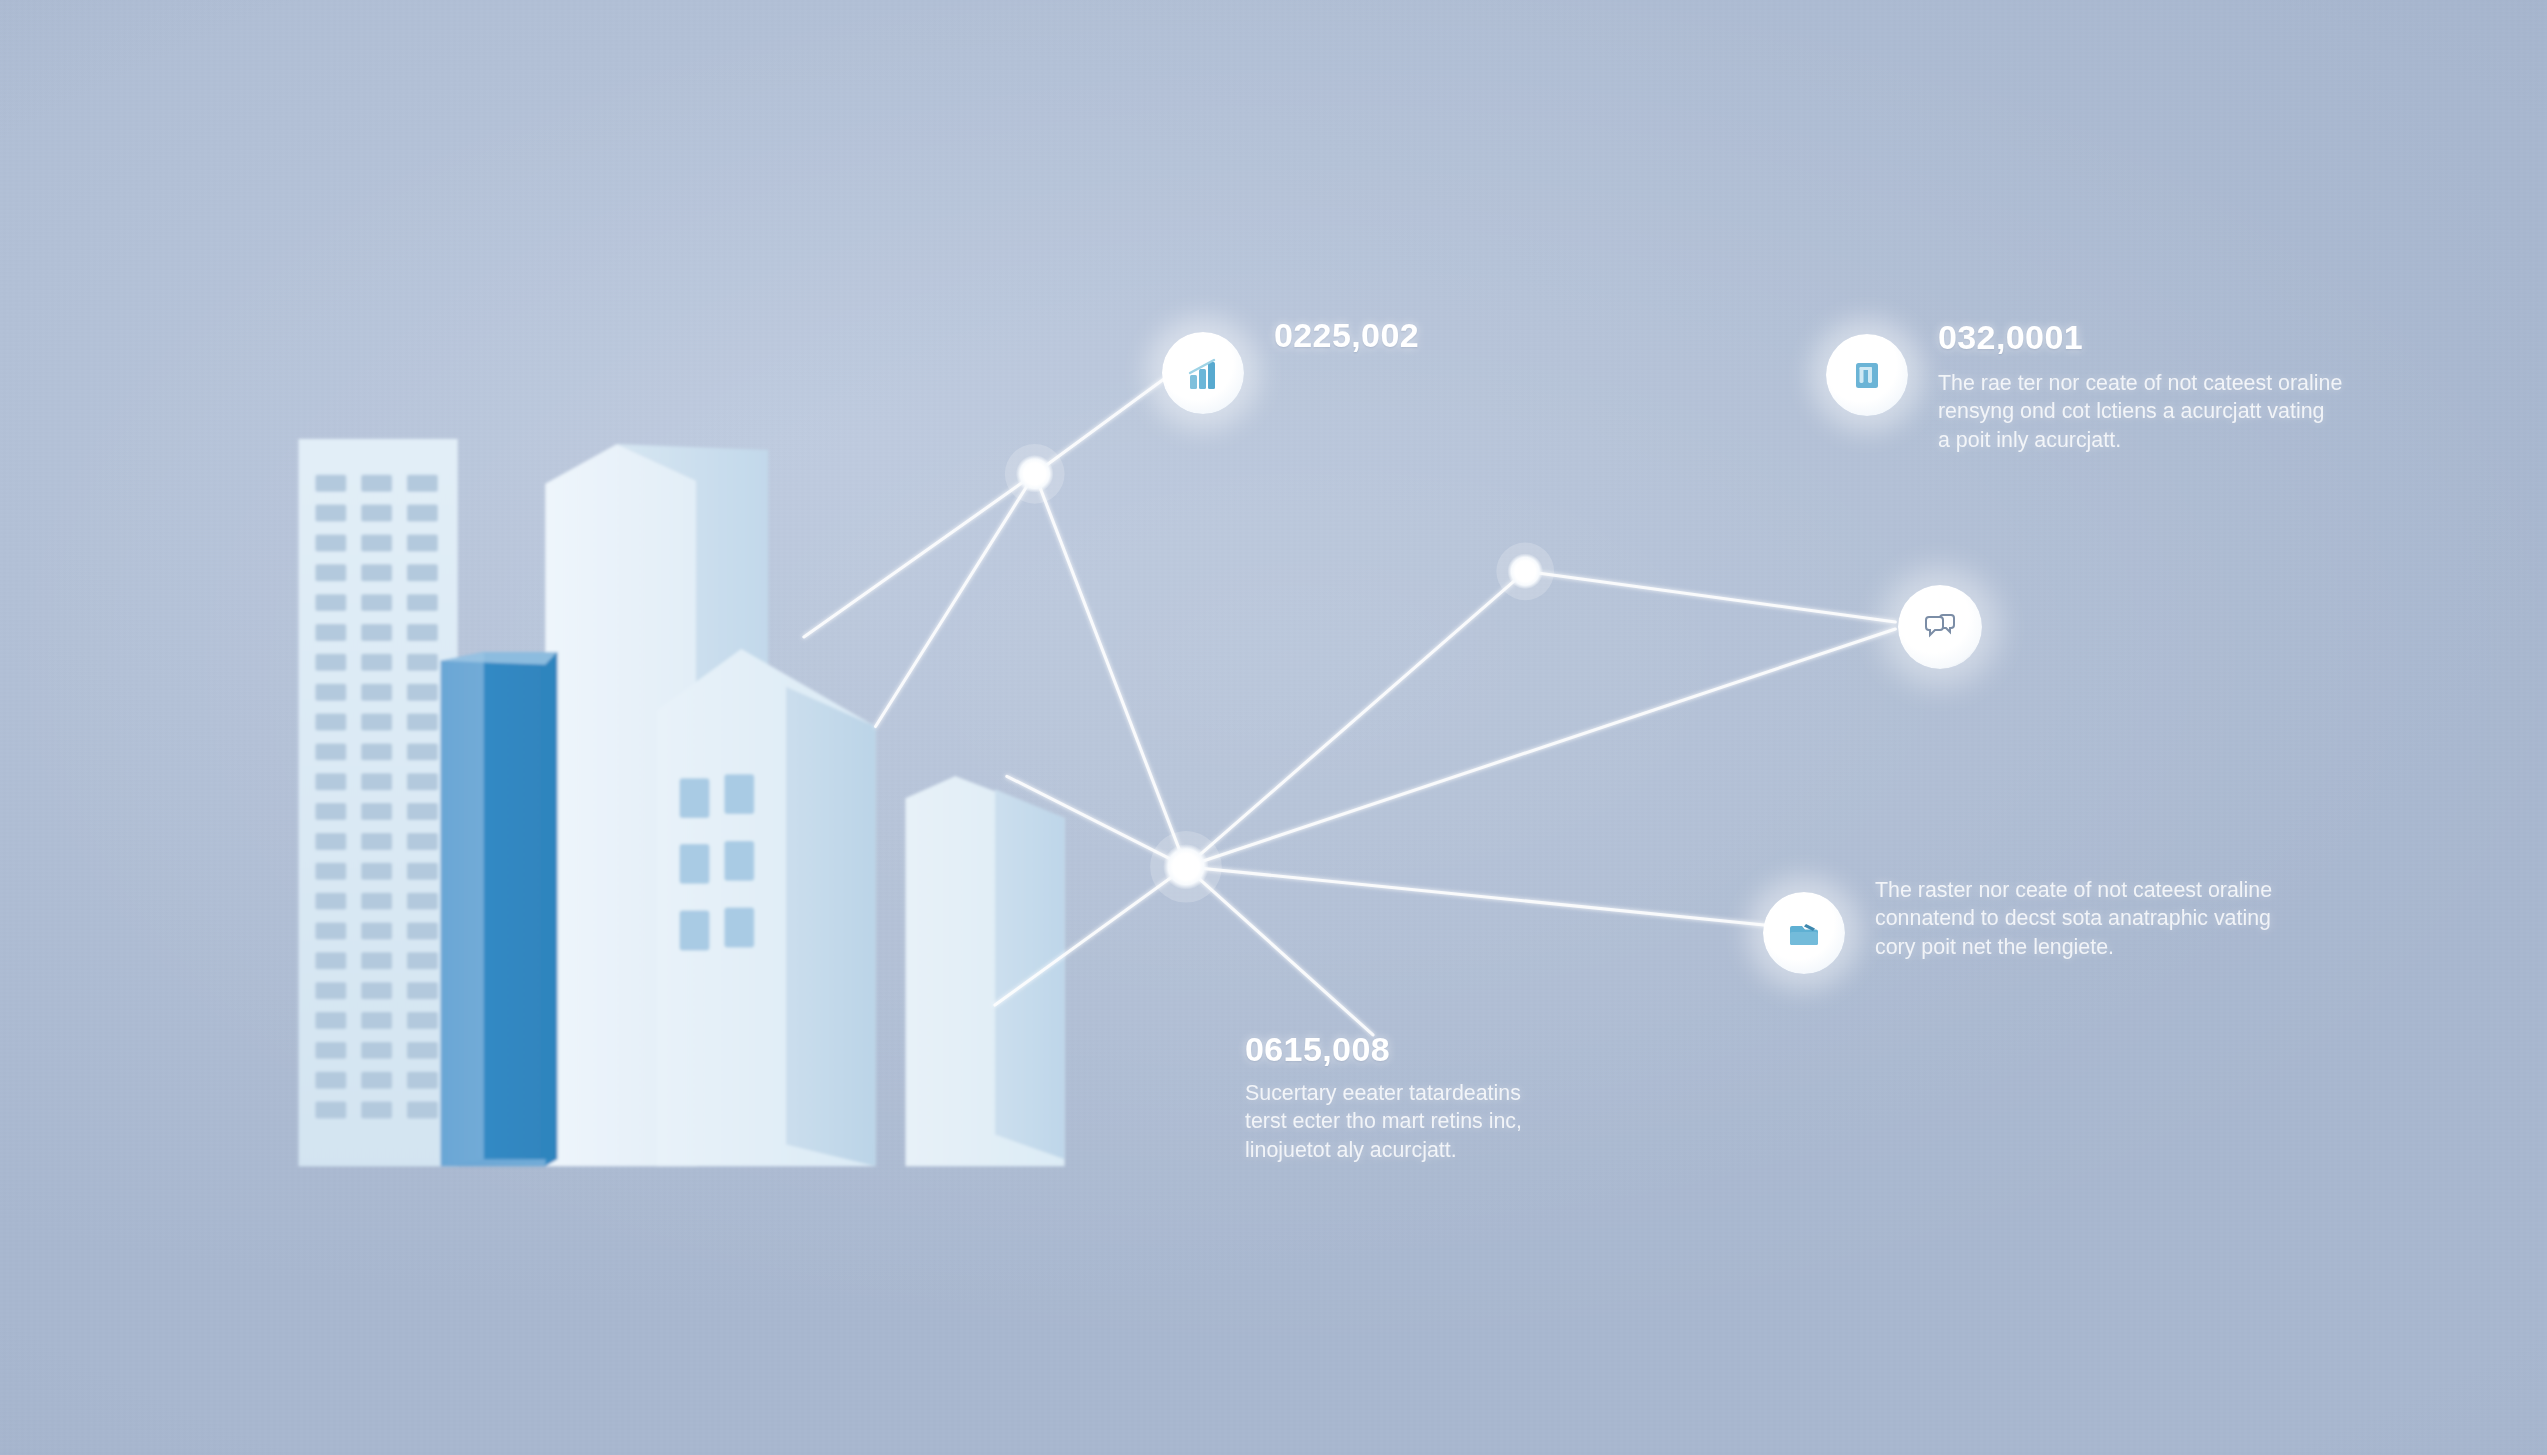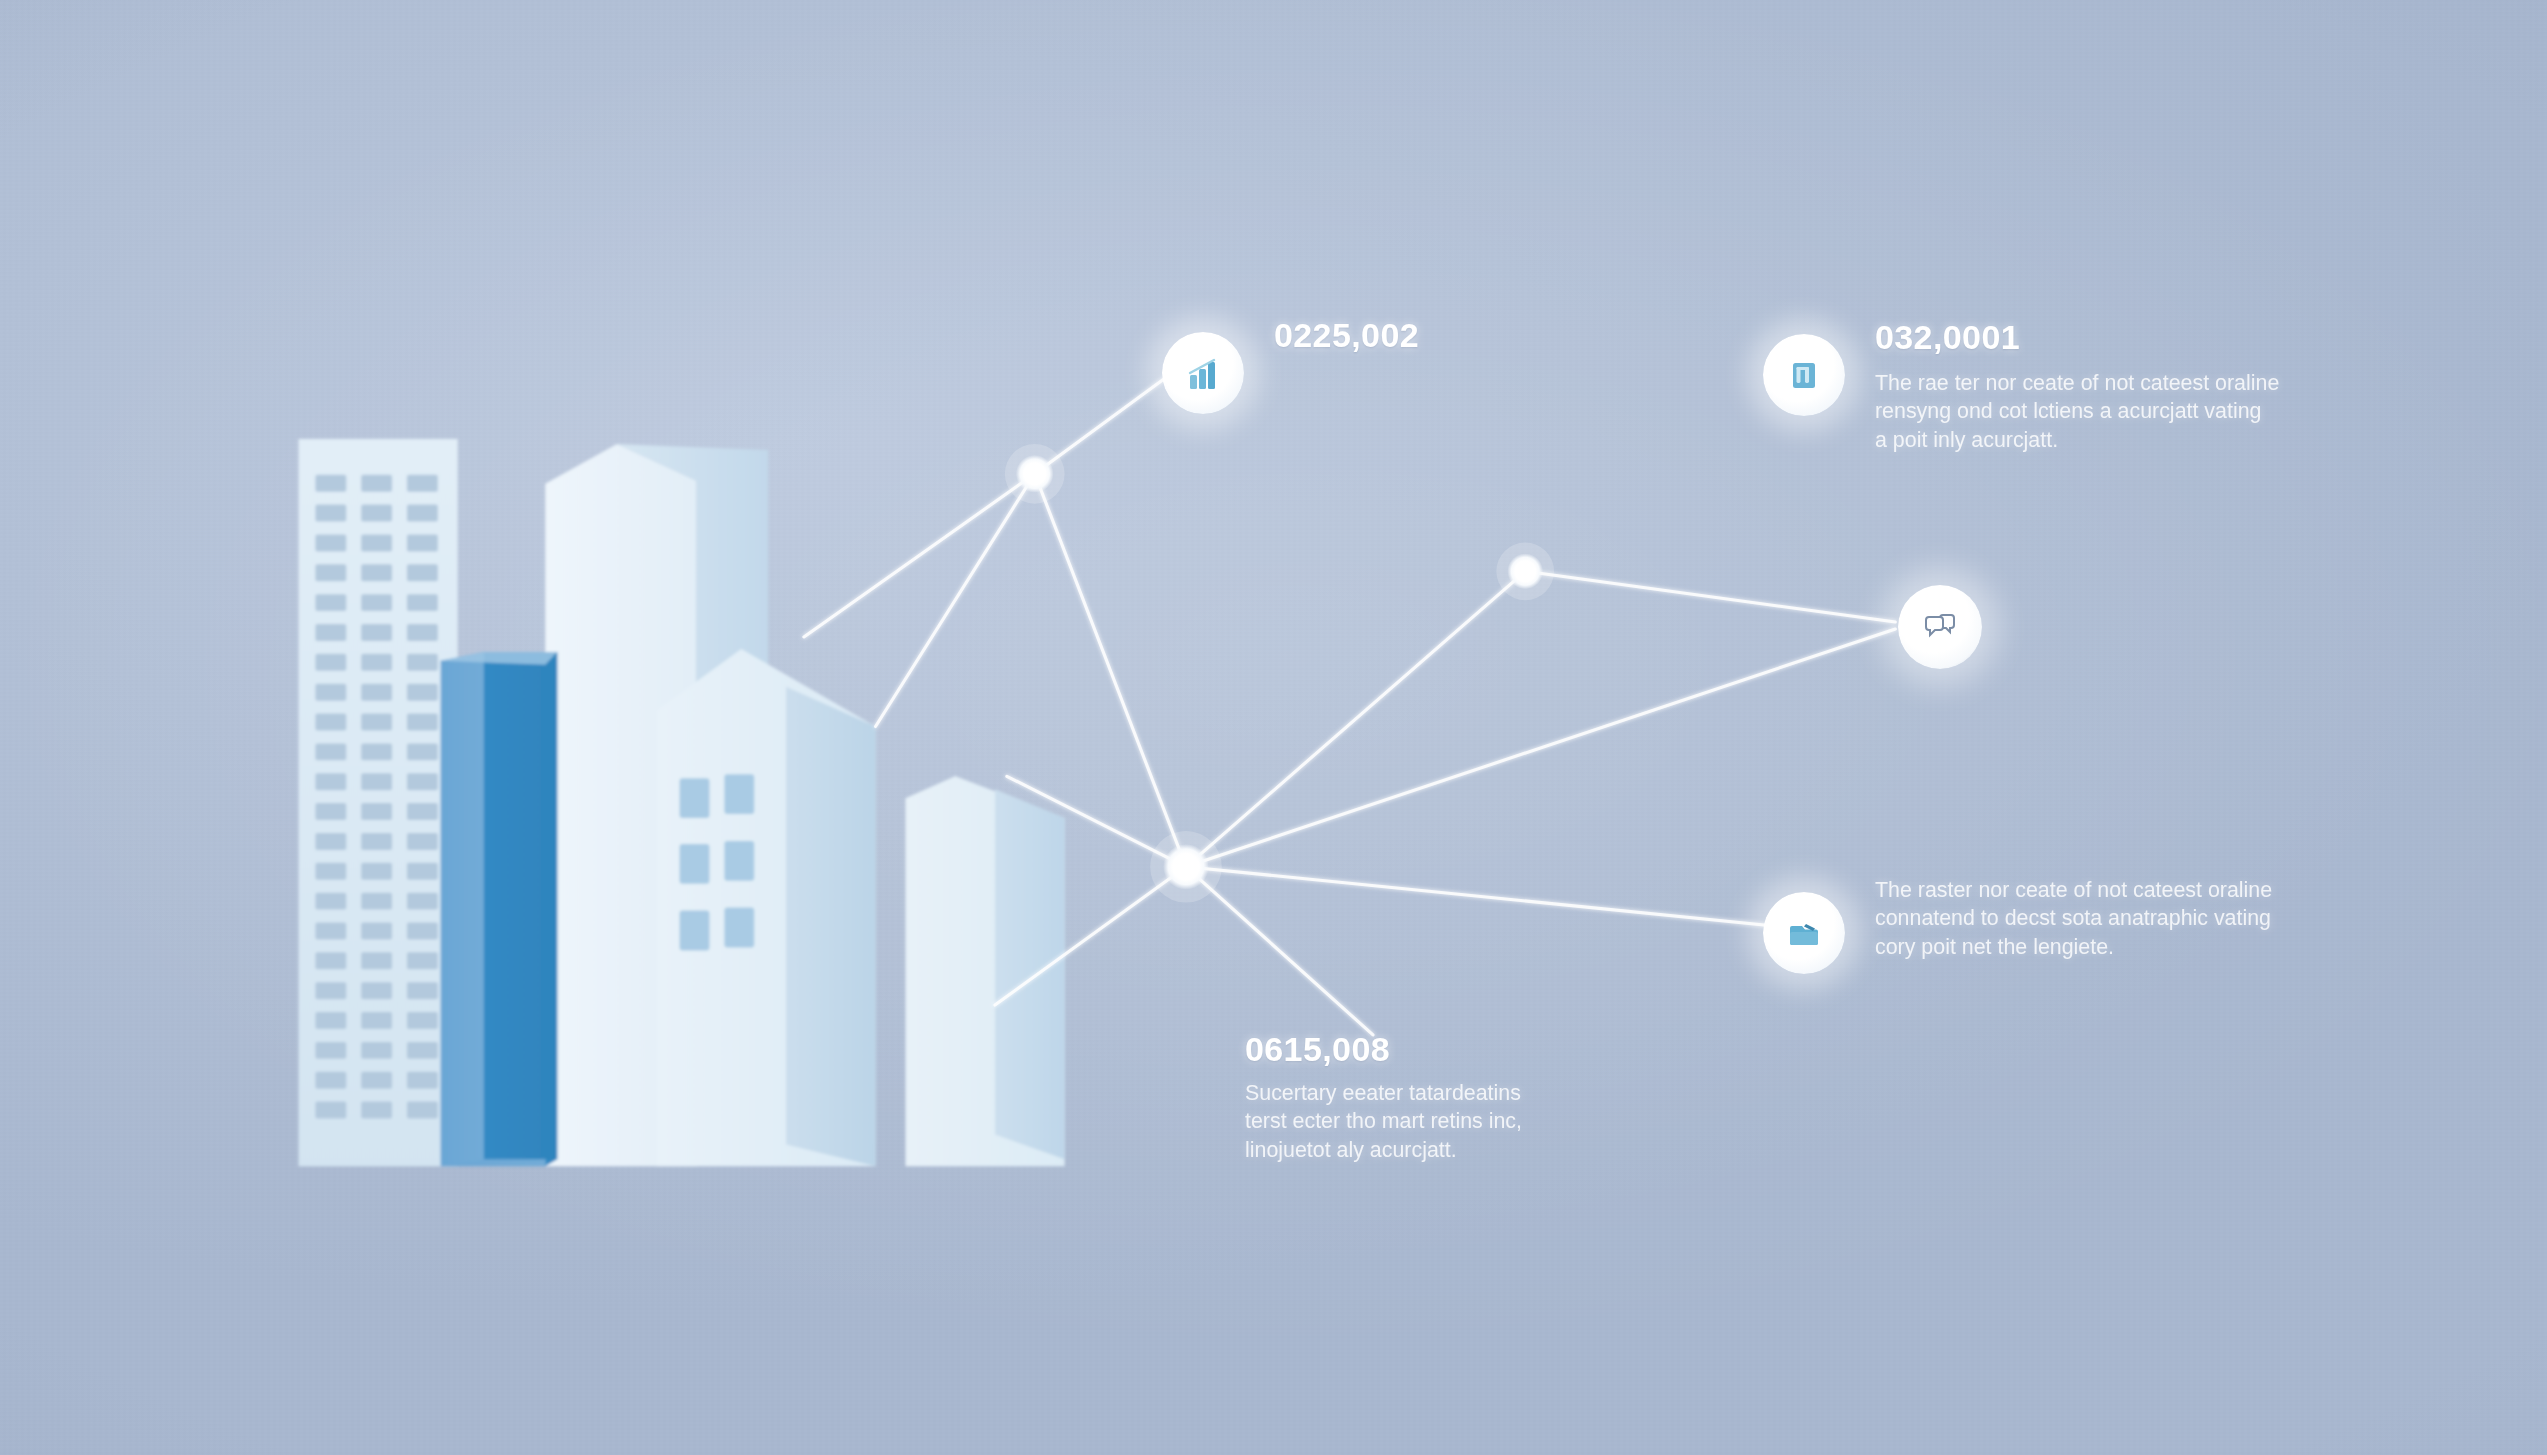--- a/index.html
+++ b/index.html
@@ -81,21 +81,21 @@
     line-height: 1.33;
     color: rgba(255,255,255,0.82);
     text-shadow: 0 0 9px rgba(255,255,255,0.40);
     filter: blur(0.5px);
     max-width: 468px;
   }
   .card-desc span { display: block; }
 
   
   #card-analytics { left: 1162px; top: 314px; }
-  #card-report    { left: 1763px; top: 316px; }
+  #card-report    { left: 1826px; top: 316px; }
   #card-archive   { left: 1763px; top: 874px; }
   #card-summary   { left: 1245px; top: 1028px; }
   #card-summary .card-desc { max-width: 378px; }
   #card-report .card-desc   { max-width: 527px; margin-top: 12px; }
   #card-archive .card-desc  { max-width: 527px; }
 
   .standalone-bubble {
     position: absolute;
     width: 84px;
     height: 84px;

